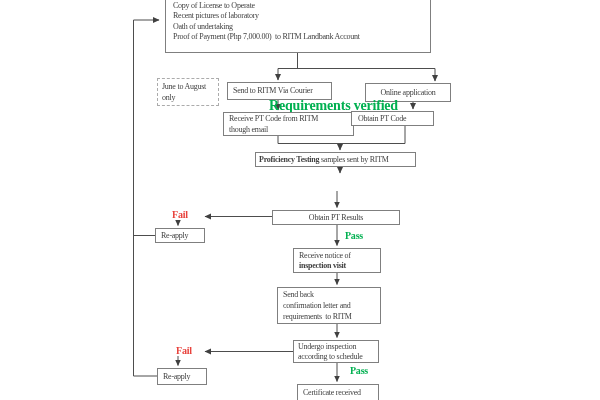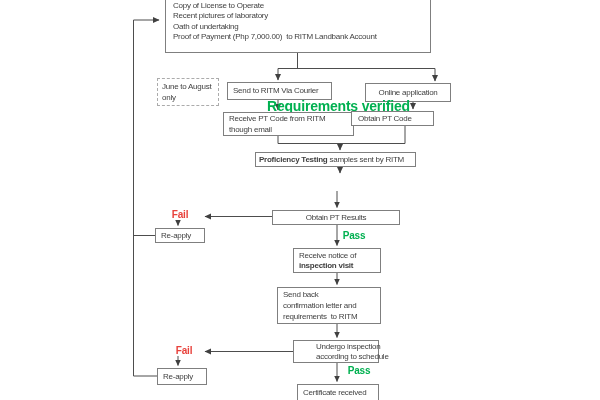--- a/index.html
+++ b/index.html
@@ -1,18 +1,18 @@
 <!DOCTYPE html>
 <html><head>
 <meta charset="utf-8">
 <style>
   html,body{margin:0;padding:0;background:#fff;}
   #stage{
     position:relative;width:600px;height:400px;overflow:hidden;background:#ffffff;
-    font-family:Liberation Sans, sans-serif;color:#3f3f3f;
+    font-family:Liberation Serif, serif;color:#3f3f3f;
   }
   #connectors{position:absolute;left:0;top:0;width:600px;height:400px;}
   .box{
     position:absolute;box-sizing:border-box;background:#ffffff;
     border:1px solid #7f7f7f;font-size:8px;letter-spacing:-0.25px;
     color:#3f3f3f;
   }
   .box .ln{white-space:pre;}
   .dashed{border:1px dashed #ababab;}
   .ctr{text-align:center;}
@@ -116,21 +116,21 @@
     <div class="ln">Receive notice of</div>
     <div class="ln" style="font-weight:bold;">inspection visit</div>
   </div>
 
   <div class="box" style="left:277px;top:287px;width:104px;height:37px;padding:2px 0 0 5px;line-height:10.8px;">
     <div class="ln">Send back</div>
     <div class="ln">confirmation letter and</div>
     <div class="ln">requirements  to RITM</div>
   </div>
 
-  <div class="box" style="left:293px;top:340px;width:86px;height:23px;padding:1px 0 0 22px;line-height:10.3px;">
+  <div class="box" style="left:293px;top:340px;width:86px;height:23px;padding:1px 0 0 4px;line-height:10.3px;">
     <div class="ln">Undergo inspection</div>
     <div class="ln">according to schedule</div>
   </div>
 
   <div class="lbl red" style="left:171px;top:345px;width:26px;">Fail</div>
 
   <div class="box" style="left:157px;top:368px;width:50px;height:17px;padding-left:5px;line-height:15px;">
     <span class="ln">Re-apply</span>
   </div>
 

